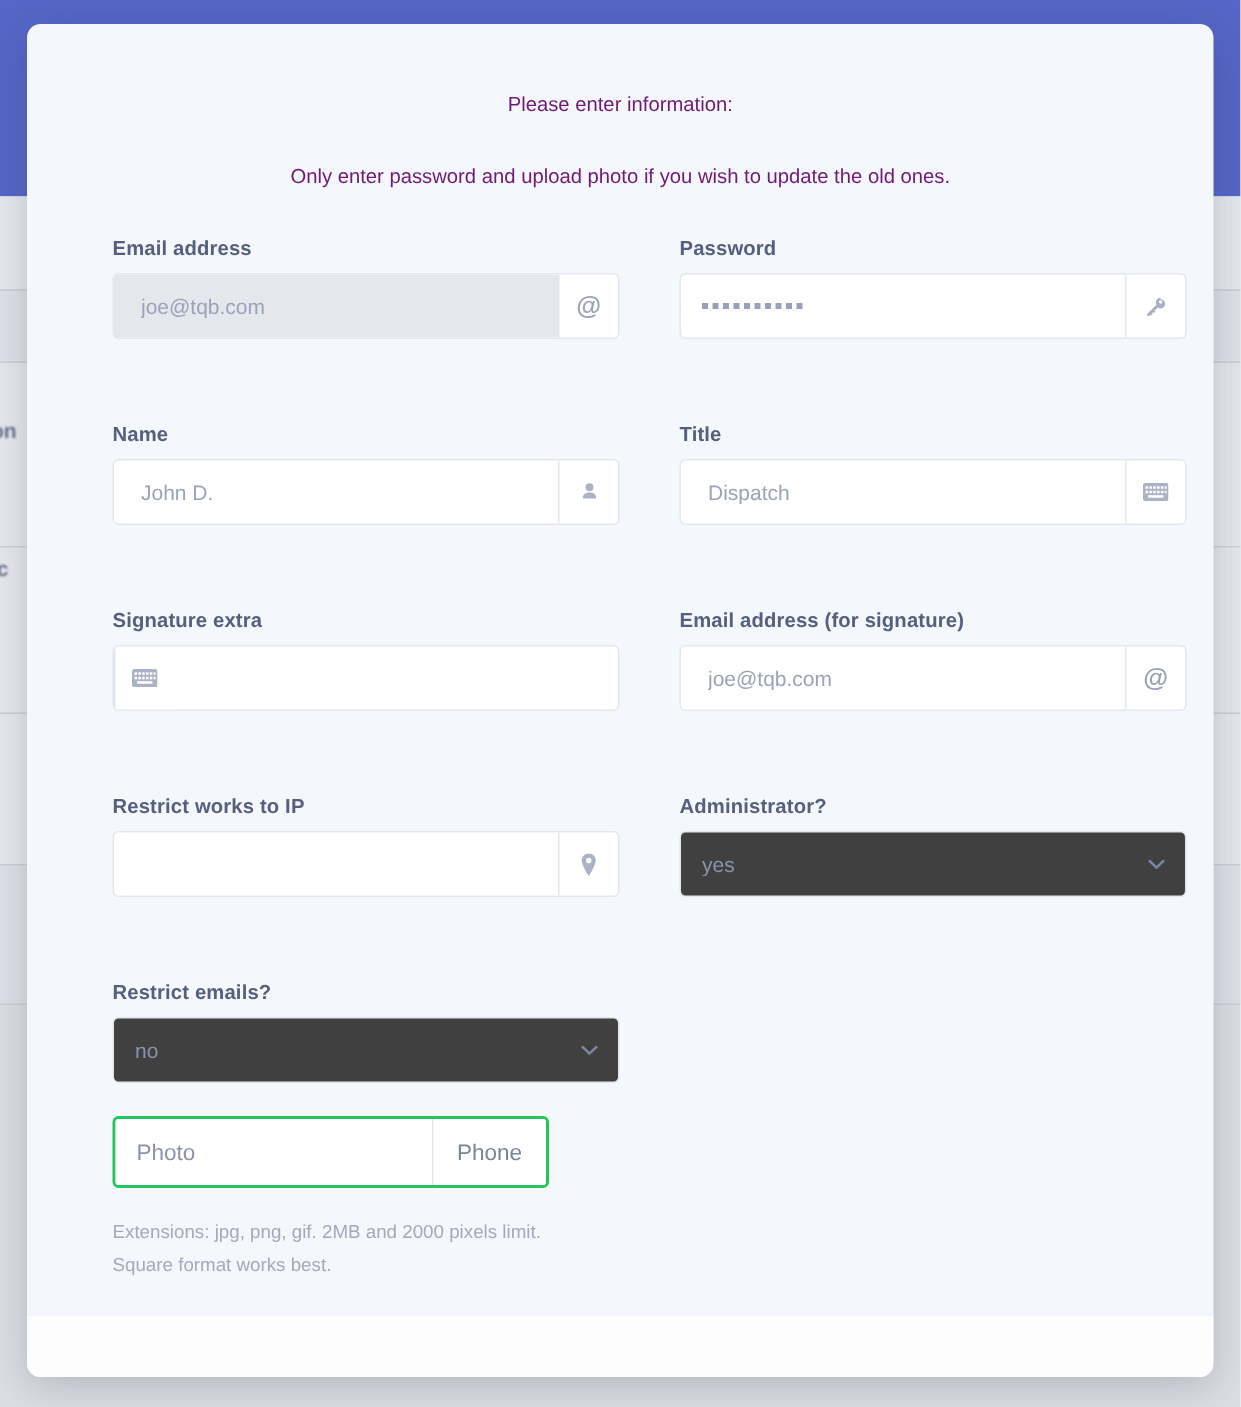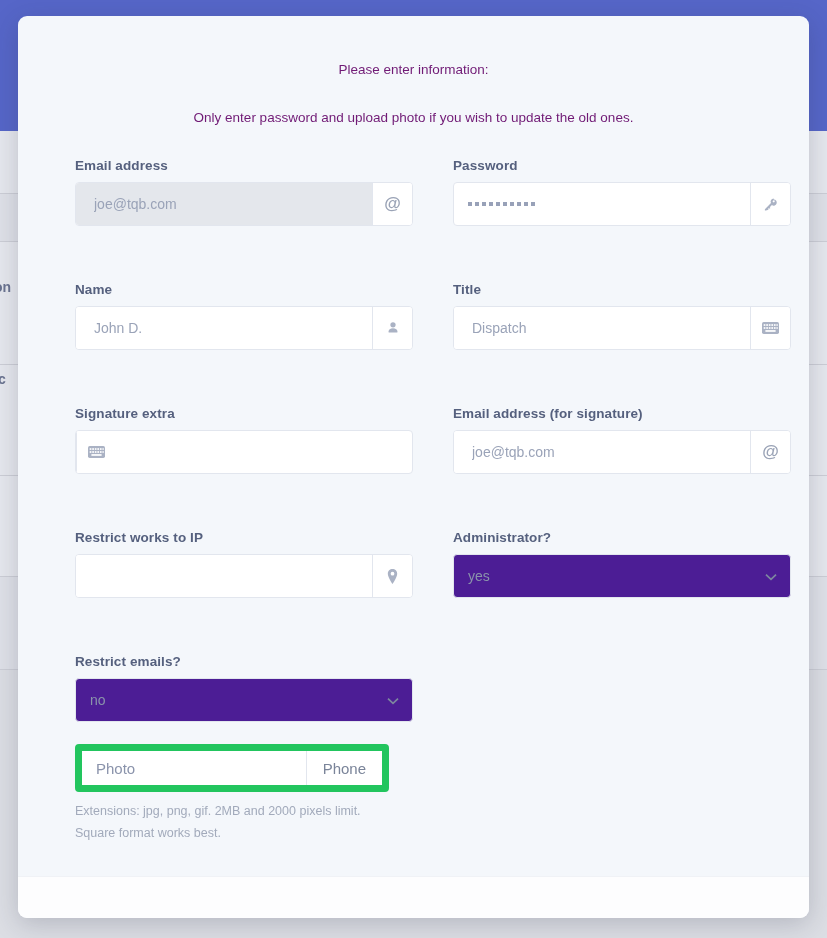--- a/index.html
+++ b/index.html
@@ -159,21 +159,21 @@
   
   .select-wrap {
     position: relative;
     height: 44px;
   }
   .select-wrap select {
     width: 100%;
     height: 100%;
     border: 1px solid #e2e6ee;
     border-radius: 4px;
-    background: #4c1d95;
+    background: #404040;
     padding: 0 14px;
     font-size: 14px;
     color: #8a93ab;
     font-family: "Liberation Sans", sans-serif;
     appearance: none;
     -webkit-appearance: none;
     outline: none;
   }
   .select-wrap .chev {
     position: absolute;
@@ -181,23 +181,23 @@
     top: 50%;
     transform: translateY(-50%);
     pointer-events: none;
     color: #7d879f;
   }
 
   
   .photo-row { margin-top: 6px; }
   .photo-group {
     display: flex;
-    width: 314px;
+    width: 291px;
     height: 48px;
-    border: 7px solid #22c55e;
+    border: 2px solid #22c55e;
     border-radius: 4px;
     background: #fff;
     overflow: hidden;
   }
   .photo-group .ctrl {
     flex: 1;
     border: 0;
     outline: none;
     padding: 0 14px;
     font-size: 15px;
@@ -216,21 +216,21 @@
     background: #fff;
     font-size: 15px;
     color: #7a8499;
     cursor: pointer;
     white-space: nowrap;
   }
 
   .hint {
     font-size: 12.5px;
     color: #a2aabb;
-    margin-top: 12px;
+    margin-top: 22px;
   }
   .hint + .hint { margin-top: 8px; }
 
   .submit-wrap {
     text-align: center;
     margin-top: 42px;
   }
   .submit-btn {
     background: #5b68d4;
     color: #fff;

